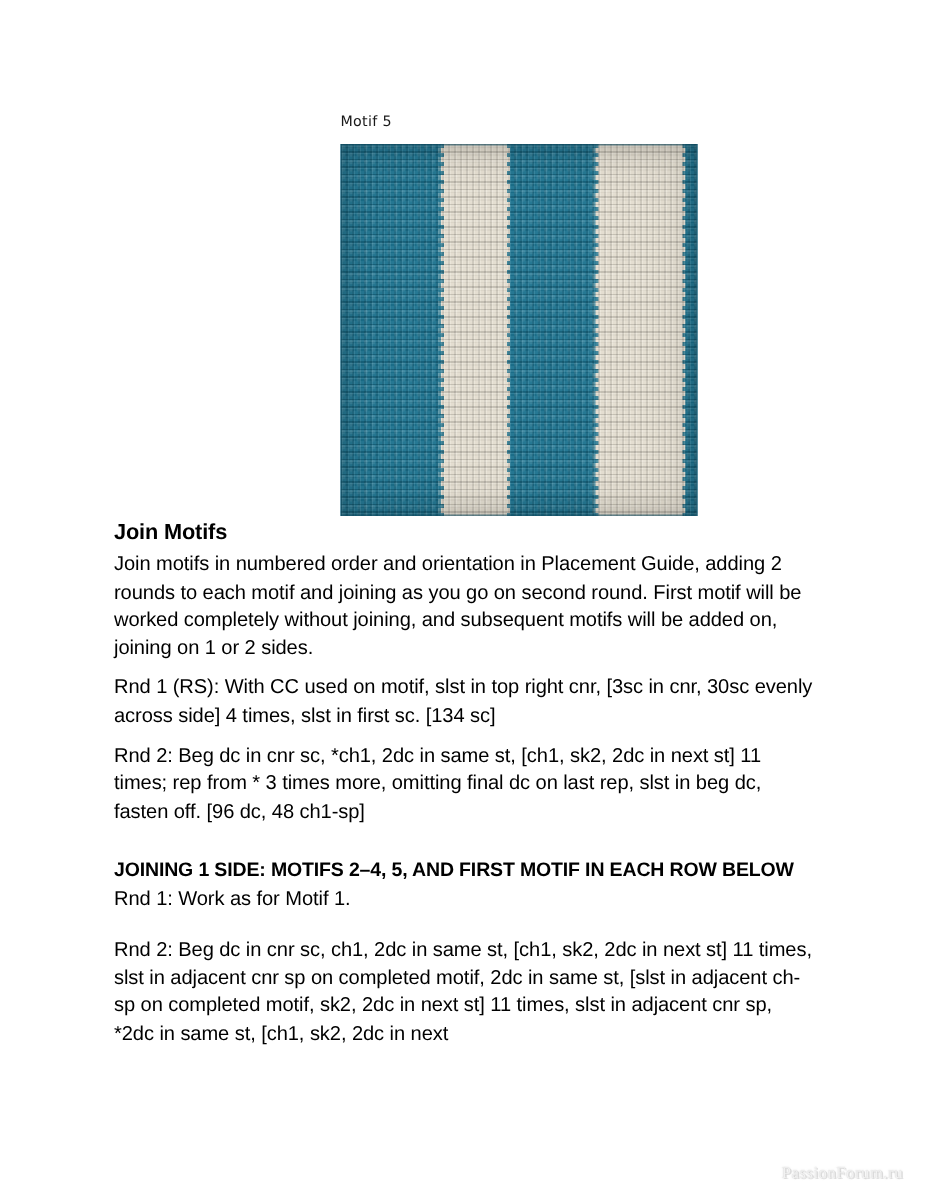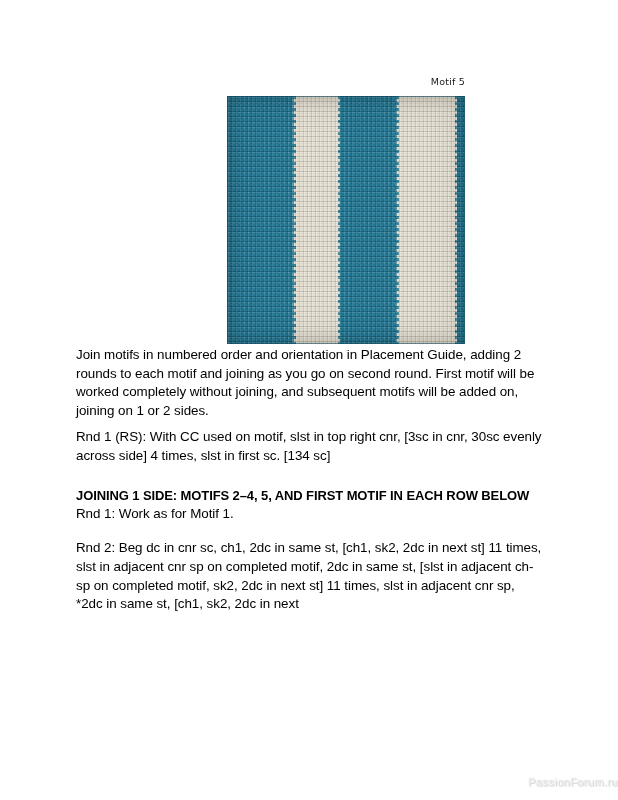--- a/index.html
+++ b/index.html
@@ -31,21 +31,20 @@
     top: 60px;
     width: 238px;
   }
   .figure-caption {
     font-family: "DejaVu Sans", sans-serif;
     font-size: 9.5px;
     line-height: 12px;
     color: #1a1a1a;
     letter-spacing: 0.2px;
     margin-bottom: 8px;
-    text-align: right;
   }
 
   .swatch {
     position: relative;
     width: 238px;
     height: 248px;
     overflow: hidden;
     background: #1d7592;
   }
 
@@ -151,23 +150,23 @@
     letter-spacing: -0.05px;
   }
   p.rnd.tight { margin-bottom: 0; }
   p.rnd .lbl { font-weight: normal; }
 
   .spacer-lg { height: 13px; }
 
   
   .watermark {
     position: absolute;
-    right: 0;
+    right: 16px;
     bottom: 12px;
-    font-family: Liberation Sans, sans-serif;
+    font-family: Liberation Serif, serif;
     font-size: 11px;
     letter-spacing: 0.4px;
     color: #f2f2f2;
     text-shadow:
        0 0 1px rgba(170,170,170,0.75),
        1px 1px 0 rgba(200,200,200,0.55);
     user-select: none;
   }
 </style>
 </head>
@@ -187,26 +186,28 @@
 
       <div class="tex tex-stitch"></div>
       <div class="tex tex-knots"></div>
       <div class="tex tex-vignette"></div>
       <div class="tex tex-edge"></div>
     </div>
   </figure>
 
   <div class="content">
 
+    <h2 class="section-title">Join Motifs</h2>
 
     <p class="intro">Join motifs in numbered order and orientation in Placement Guide, adding 2 rounds to each motif and joining as you go on second round. First motif will be worked completely without joining, and subsequent motifs will be added on, joining on 1 or 2 sides.</p>
 
 
     <p class="rnd"><span class="lbl">Rnd 1 (RS):</span><span> With CC used on motif, slst in top right cnr, [3sc in cnr, 30sc evenly across side] 4 times, slst in first sc. [134 sc]</span></p>
 
+    <p class="rnd"><span class="lbl">Rnd 2:</span><span> Beg dc in cnr sc, *ch1, 2dc in same st, [ch1, sk2, 2dc in next st] 11 times; rep from * 3 times more, omitting final dc on last rep, slst in beg dc, fasten off. [96 dc, 48 ch1-sp]</span></p>
 
     <div class="spacer-lg"></div>
 
     <h3 class="join-title">JOINING 1 SIDE: MOTIFS 2–4, 5, AND FIRST MOTIF IN EACH ROW BELOW</h3>
 
     <p class="rnd tight"><span class="lbl">Rnd 1:</span><span> Work as for Motif 1.</span></p>
 
     <p class="rnd" style="margin-top:16px;"><span class="lbl">Rnd 2:</span><span> Beg dc in cnr sc, ch1, 2dc in same st, [ch1, sk2, 2dc in next st] 11 times, slst in adjacent cnr sp on completed motif, 2dc in same st, [slst in adjacent ch-sp on completed motif, sk2, 2dc in next st] 11 times, slst in adjacent cnr sp, *2dc in same st, [ch1, sk2, 2dc in next</span></p>
 
   </div>

